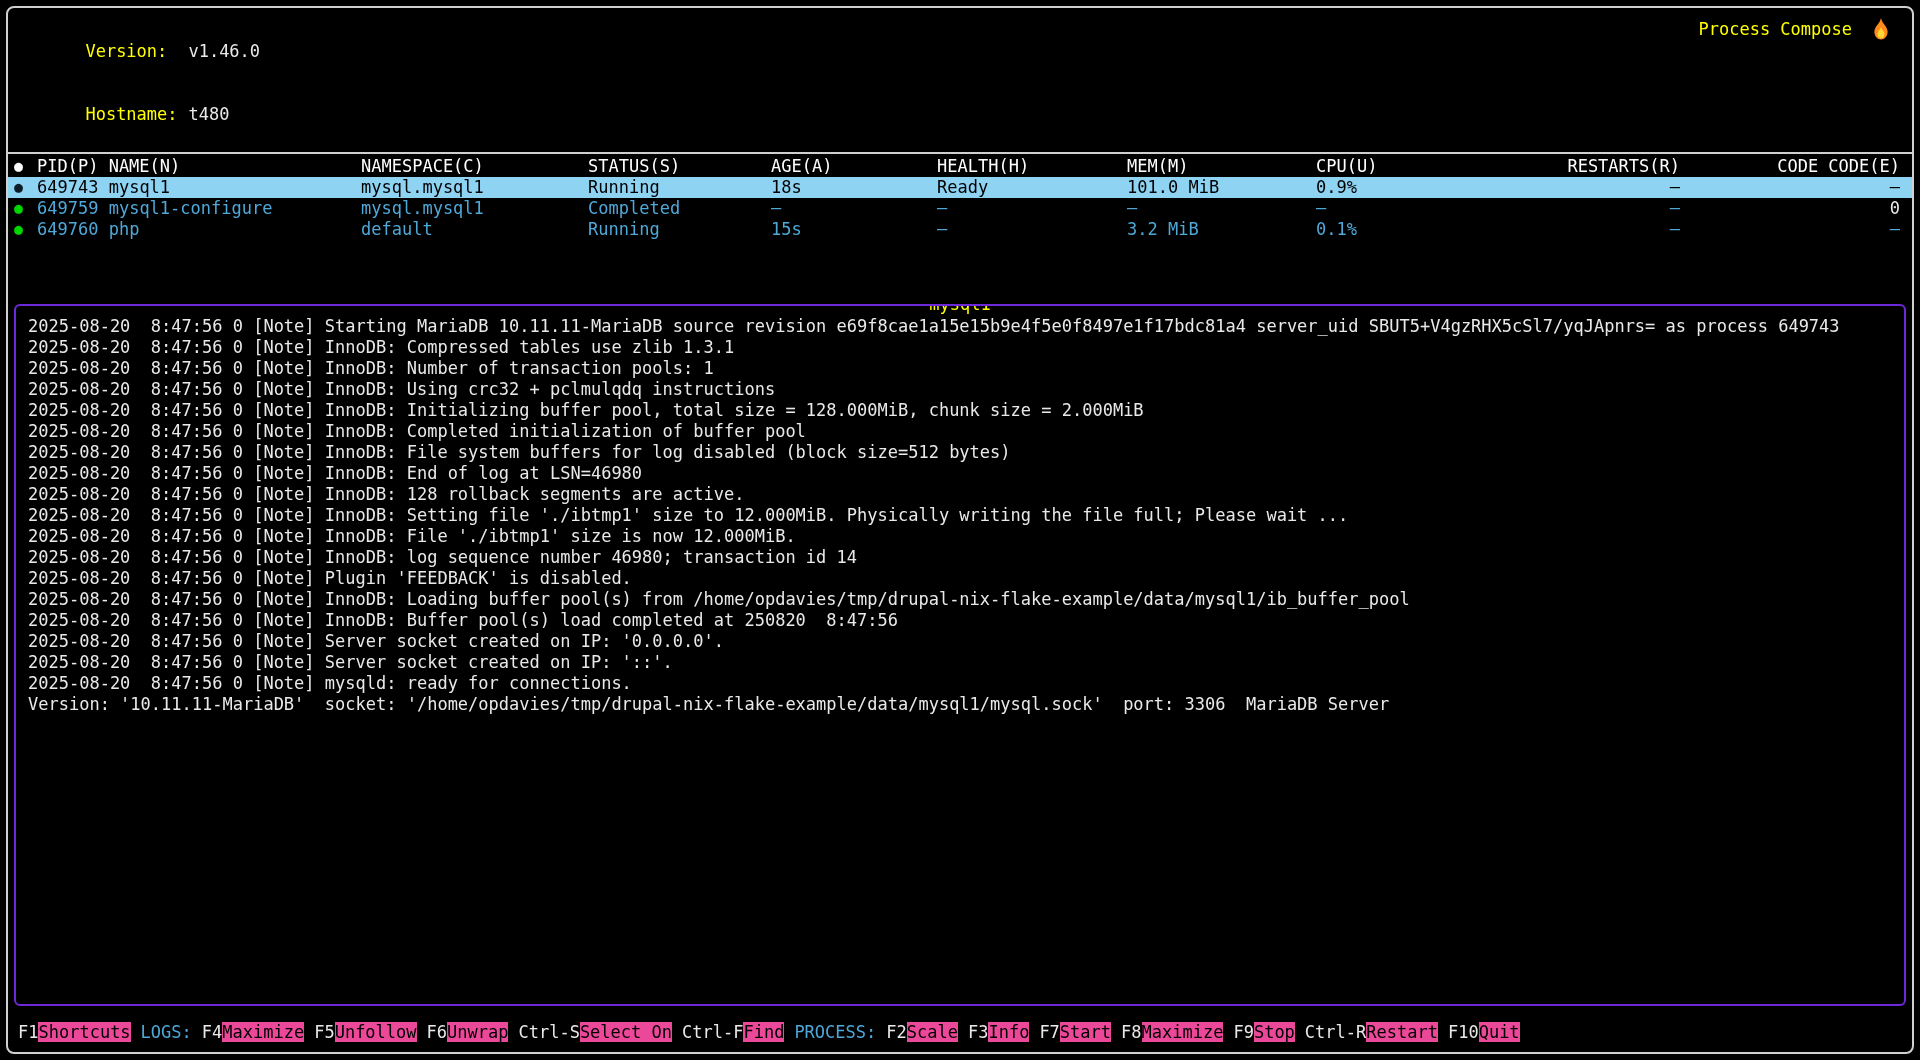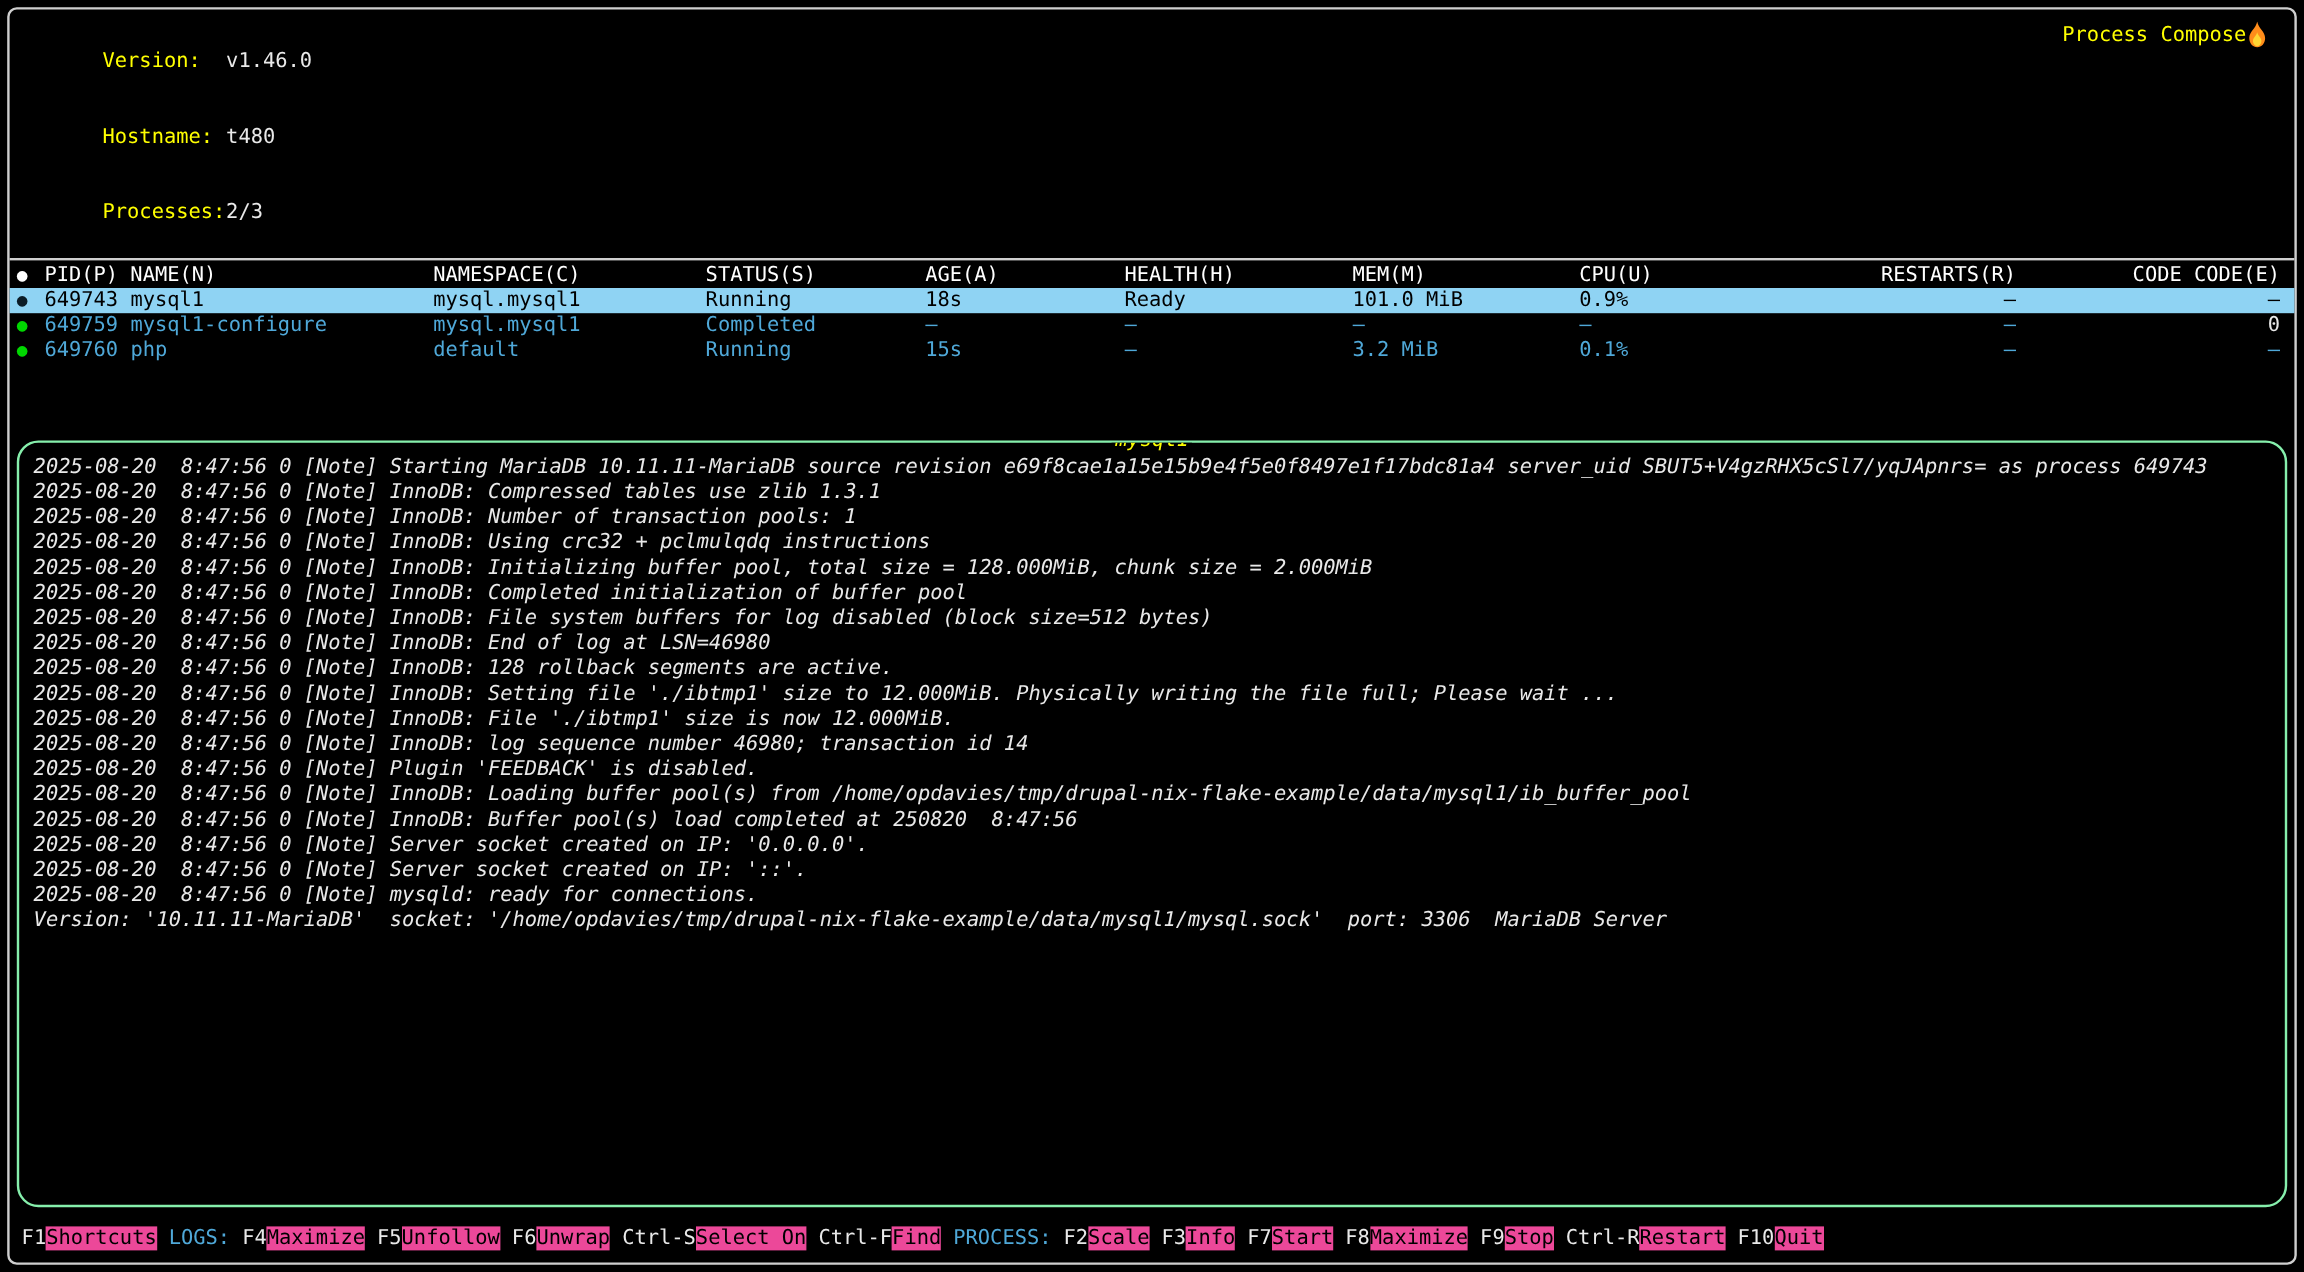--- a/index.html
+++ b/index.html
@@ -27,21 +27,21 @@
     position: relative;
     padding: 12px 0 6px 16px;
     border-bottom: 2px solid #cfcfcf;
   }
   .hline { white-space: pre; }
   .hlabel { color: #ffff00; display: inline-block; width: 103px; }
   .hvalue { color: #e9e9e9; }
   .app-title {
     position: absolute; top: 10px; right: 22px;
     color: #ffff00;
-    display: flex; align-items: center; gap: 0;
+    display: flex; align-items: center; gap: 20px;
   }
   
   .ptable { padding-top: 2px; }
   .prow {
     display: grid;
     grid-template-columns: 29px 324px 227px 183px 166px 190px 189px 152px 212px 1fr;
     padding-right: 12px;
     height: 21px;
     align-items: center;
   }
@@ -52,25 +52,24 @@
   .pdata.selected { background: #8fd3f3; color: #000000; }
   .dot { padding-left: 6px; font-size: 15px; }
   .dot-green { color: #00d700; }
   .dot-dark { color: #0b1c26; }
   .c-white { color: #e9e9e9; }
   
   .log-panel {
     position: relative;
     flex: 1;
     margin: 64px 6px 10px 6px;
-    border: 2px solid #86efac;
-    border-radius: 18px;
+    border: 2px solid #6d28d9;
+    border-radius: 6px;
     padding: 10px 12px;
     overflow: hidden;
-    font-style: italic;
   }
   .log-title {
     position: absolute; top: -12px; left: 50%;
     transform: translateX(-50%);
     background: #000; color: #ffff00;
     padding: 0 3px;
   }
   .log-line { white-space: pre; color: #e9e9e9; }
   
   .shortcut-bar {
@@ -88,23 +87,20 @@
 <body>
 
 <div class="screen">
 
   <div class="header">
     <div class="hline">
       <span class="hlabel">Version:</span><span class="hvalue">v1.46.0</span>
     </div>
     <div class="hline">
       <span class="hlabel">Hostname:</span><span class="hvalue">t480</span>
-    </div>
-    <div class="hline">
-      <span class="hlabel">Processes:</span><span class="hvalue">2/3</span>
     </div>
     <div class="app-title">
       <span>Process Compose</span>
       <svg width="18" height="22" viewBox="0 0 16 20" aria-hidden="true">
         <path d="M8 0 C9 5.5 14 7.5 14 12.5 C14 16.6 11.3 19.5 8 19.5 C4.7 19.5 2 16.6 2 12.5 C2 7.5 7 5.5 8 0 Z" fill="#ff8c1a"></path>
         <path d="M8 8 C8.6 11 11.2 12 11.2 14.6 C11.2 17 9.8 18.6 8 18.6 C6.2 18.6 4.8 17 4.8 14.6 C4.8 12 7.4 11 8 8 Z" fill="#ffd633"></path>
       </svg>
     </div>
   </div>
 

